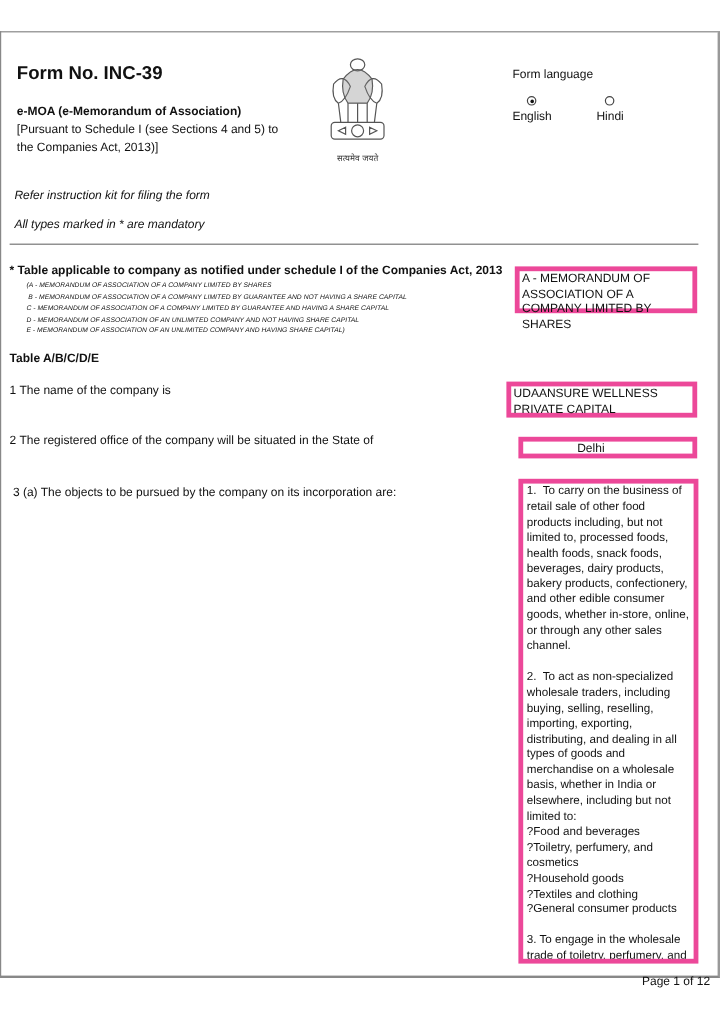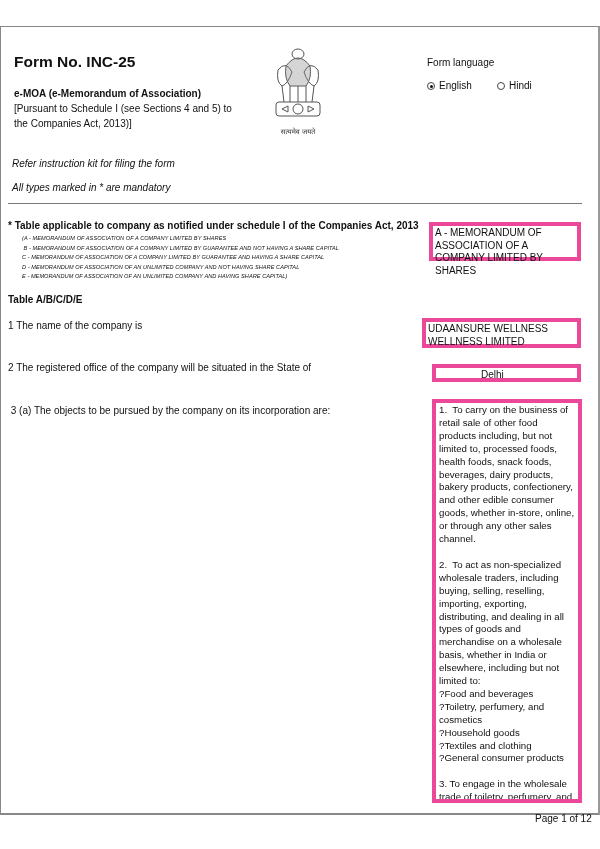--- a/index.html
+++ b/index.html
@@ -6,21 +6,21 @@
     body { width: 600px; height: 849px; position: relative; overflow: hidden;
            font-family: "Liberation Sans", sans-serif; color: #111; }
     .page-frame { position: absolute; left: 0; top: 26px; width: 597px; height: 786px;
                   border: 1px solid #888; border-right: 2px solid #999; border-bottom: 2px solid #888; box-sizing: content-box; }
     .abs { position: absolute; }
     .form-no { left: 14px; top: 53px; font-size: 15.5px; font-weight: bold; }
     .emoa { left: 14px; top: 88px; font-size: 10px; font-weight: bold; }
     .pursuant { left: 14px; top: 102px; font-size: 10px; line-height: 14.5px; width: 240px; }
     .emblem { left: 268px; top: 44px; width: 60px; height: 96px; }
     .lang-label { left: 427px; top: 57px; font-size: 10px; }
-    .radio { position: absolute; top: 80px; font-size: 10px; display: flex; align-items: center; gap: 4px; }
+    .radio { position: absolute; top: 80px; font-size: 10px; display: flex; align-items: center; gap: 4px; flex-direction: column; }
     .radio .dot { width: 8px; height: 8px; border: 1px solid #444; border-radius: 50%; position: relative; box-sizing: border-box; }
     .radio .dot.on::after { content: ""; position: absolute; left: 2px; top: 2px; width: 3px; height: 3px; border-radius: 50%; background: #111; }
     .radio-en { left: 427px; }
     .radio-hi { left: 497px; text-align: center; }
     .instr { left: 12px; font-size: 10px; font-style: italic; }
     .divider { left: 8px; top: 203px; width: 574px; height: 0; border-top: 1px solid #777; }
     .table-head { left: 8px; top: 220px; font-size: 10px; font-weight: bold; }
     .table-notes { left: 22px; top: 234px; font-size: 5.6px; font-style: italic; line-height: 9.6px; letter-spacing: 0.05px; }
     .box { position: absolute; border: 4px solid #ec4899; font-size: 10px; line-height: 12.5px; padding: 1px 2px; box-sizing: border-box; background: #fff; }
     .box-type { left: 429px; top: 222px; width: 152px; height: 39px; }
@@ -29,21 +29,21 @@
     .box-name { left: 422px; top: 318px; width: 159px; height: 30px; }
     .box-state { left: 432px; top: 364px; width: 149px; height: 18px; padding-left: 45px; }
     .box-objects { left: 432px; top: 399px; width: 150px; height: 404px; overflow: hidden; white-space: pre-wrap; padding: 1px 1px 1px 3px; font-size: 9.7px; line-height: 12.9px; }
     .page-num { left: 535px; top: 813px; font-size: 10px; }
   </style>
 </head>
 <body>
 
 <div class="page-frame"></div>
 
-<div class="abs form-no">Form No. INC-25</div>
+<div class="abs form-no">Form No. INC-39</div>
 <div class="abs emoa">e-MOA (e-Memorandum of Association)</div>
 <div class="abs pursuant">
   <div>[Pursuant to Schedule I (see Sections 4 and 5) to</div>
   <div>the Companies Act, 2013)]</div>
 </div>
 
 <div class="abs emblem">
   <svg width="60" height="96" viewBox="0 0 60 96">
     <g fill="none" stroke="#555" stroke-width="1">
       <ellipse cx="30" cy="10" rx="6" ry="5"></ellipse>
@@ -83,21 +83,21 @@
   <div style="white-space:pre;"> B - MEMORANDUM OF ASSOCIATION OF A COMPANY LIMITED BY GUARANTEE AND NOT HAVING A SHARE CAPITAL</div>
   <div>C - MEMORANDUM OF ASSOCIATION OF A COMPANY LIMITED BY GUARANTEE AND HAVING A SHARE CAPITAL</div>
   <div>D - MEMORANDUM OF ASSOCIATION OF AN UNLIMITED COMPANY AND NOT HAVING SHARE CAPITAL</div>
   <div>E - MEMORANDUM OF ASSOCIATION OF AN UNLIMITED COMPANY AND HAVING SHARE CAPITAL)</div>
 </div>
 <div class="box box-type">A - MEMORANDUM OF ASSOCIATION OF A COMPANY LIMITED BY SHARES</div>
 
 <div class="abs table-abcde">Table A/B/C/D/E</div>
 
 <div class="abs q" style="top:320px;">1 The name of the company is</div>
-<div class="box box-name">UDAANSURE WELLNESS WELLNESS LIMITED</div>
+<div class="box box-name">UDAANSURE WELLNESS PRIVATE CAPITAL</div>
 
 <div class="abs q" style="top:362px;">2 The registered office of the company will be situated in the State of</div>
 <div class="box box-state">Delhi</div>
 
 <div class="abs q" style="top:405px; white-space:pre;"> 3 (a) The objects to be pursued by the company on its incorporation are:</div>
 <div class="box box-objects">1.  To carry on the business of retail sale of other food products including, but not limited to, processed foods, health foods, snack foods, beverages, dairy products, bakery products, confectionery, and other edible consumer goods, whether in-store, online, or through any other sales channel.
 
 2.  To act as non-specialized wholesale traders, including buying, selling, reselling, importing, exporting, distributing, and dealing in all types of goods and merchandise on a wholesale basis, whether in India or elsewhere, including but not limited to:
 ?Food and beverages
 ?Toiletry, perfumery, and cosmetics

